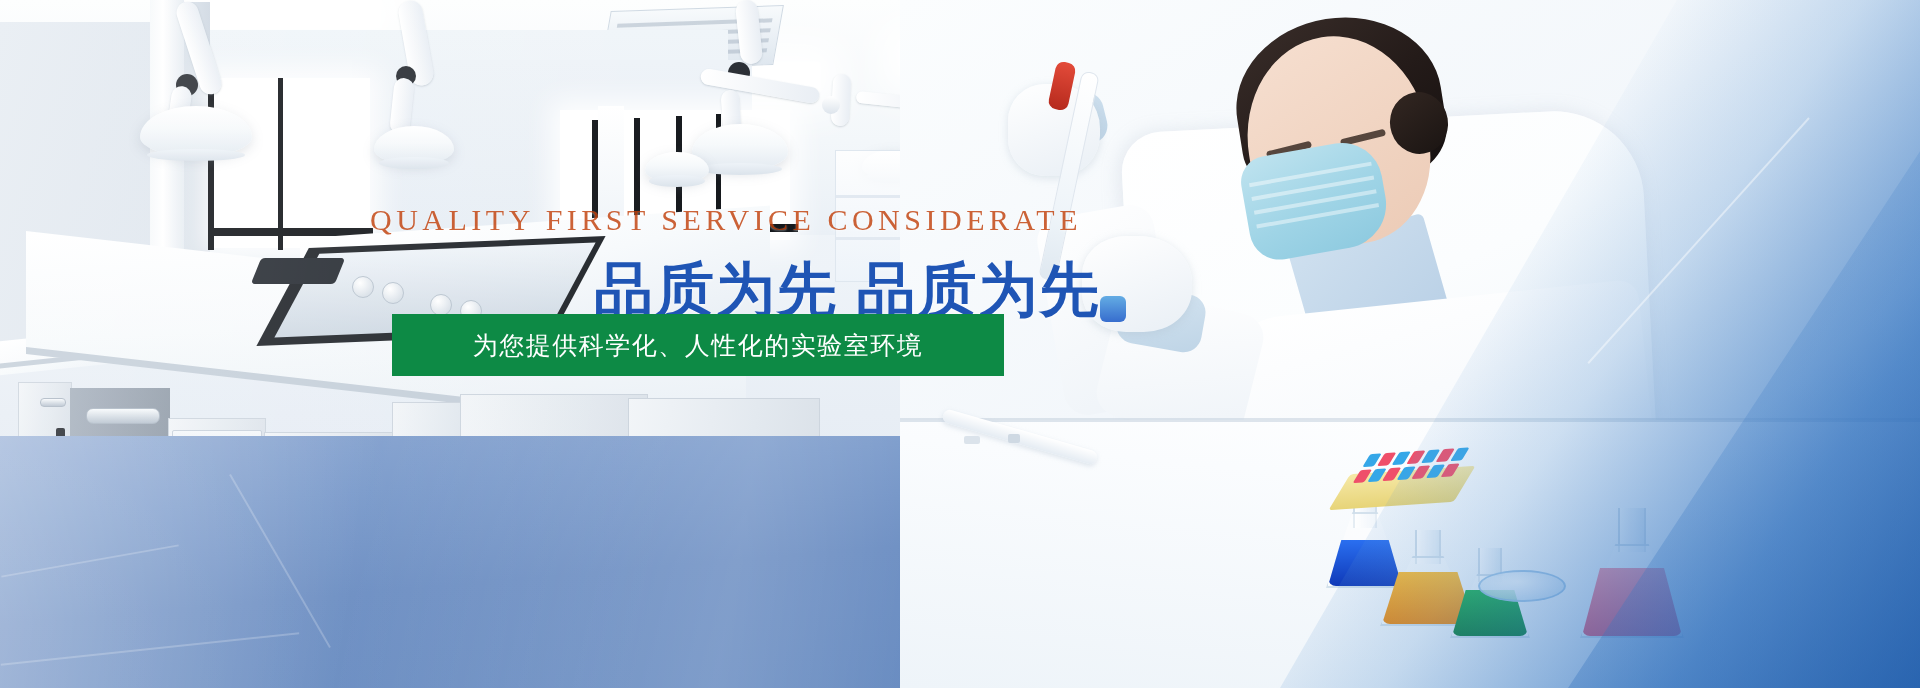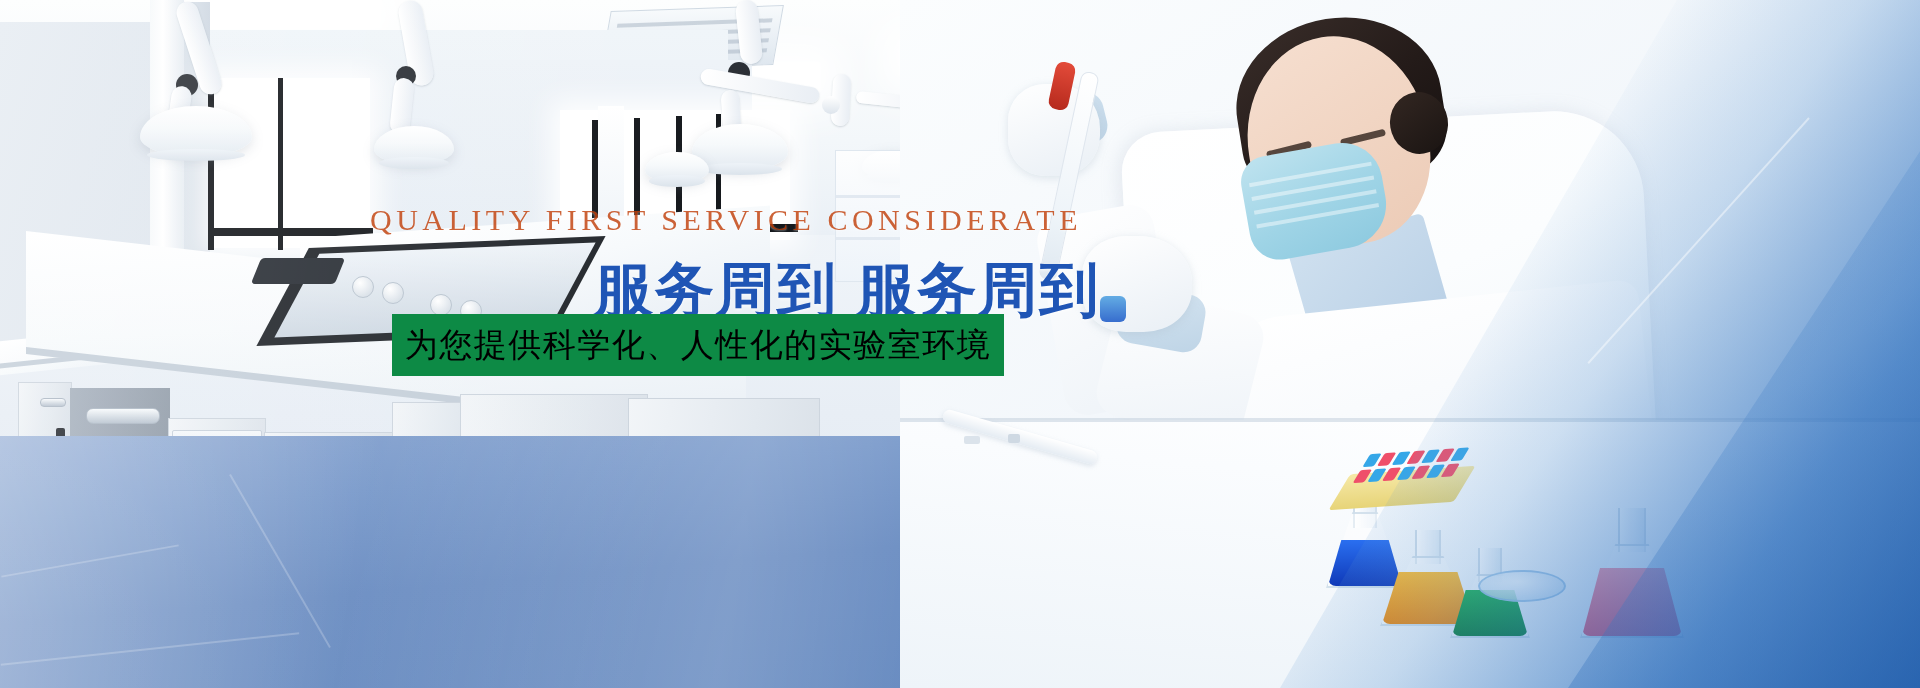--- a/index.html
+++ b/index.html
@@ -369,22 +369,22 @@
     text-shadow:0 2px 3px rgba(255,255,255,.55);
   }
 
   .subbar{
     position:absolute;left:392px;top:314px;
     width:612px;height:62px;
     background:#0d8a45;
     display:flex;align-items:center;justify-content:center;
   }
   .subbar-text{
-    color:#000000;
-    font-size:33px;
+    color:#ffffff;
+    font-size:25px;
     letter-spacing:1.5px;
     white-space:nowrap;
   }
 </style>
 </head>
 <body>
 
 <div id="banner">
 
   <div class="scene">
@@ -617,20 +617,20 @@
 
     <div class="blue-wedge"></div>
     <div class="blue-wedge2"></div>
     <div class="wedge-line"></div>
     <div class="left-haze"></div>
   </div>
 
   <div class="copy">
     <div class="eyebrow">QUALITY  FIRST  SERVICE  CONSIDERATE</div>
 
-    <div class="headline">服务周到  服务周到</div>
+    <div class="headline">品质为先  品质为先</div>
 
     <div class="subbar">
       <span class="subbar-text">为您提供科学化、人性化的实验室环境</span>
     </div>
   </div>
 
 </div>
 
 </body></html>

